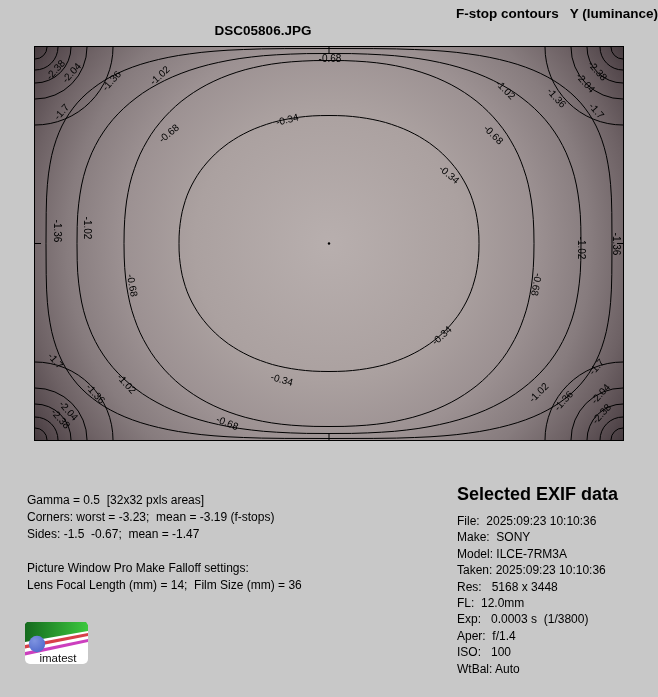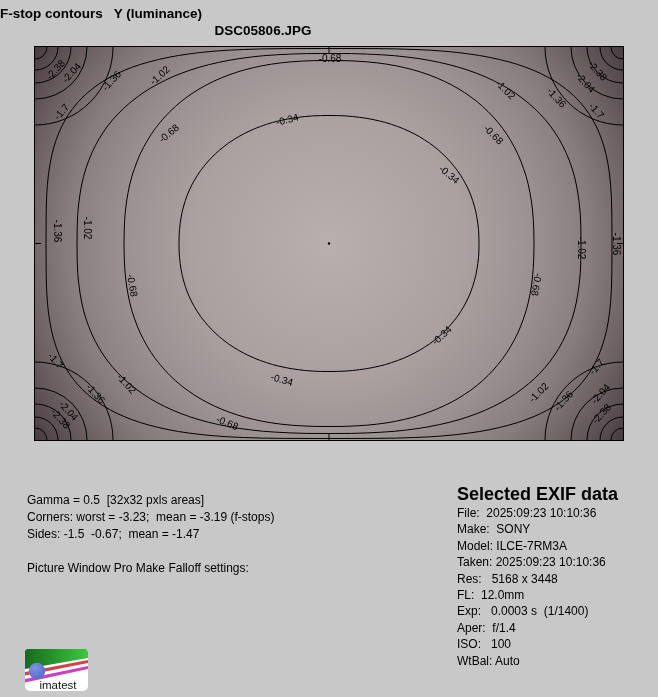--- a/index.html
+++ b/index.html
@@ -1,30 +1,30 @@
 <!DOCTYPE html>
 <html><head>
 <meta charset="utf-8">
 <style>
   html,body{margin:0;padding:0}
   body{width:658px;height:697px;background:#c8c8c8;position:relative;overflow:hidden;
        font-family:"Liberation Sans",sans-serif;color:#000}
   .abs{position:absolute}
-  #title-line1{top:6px;left:0;width:658px;text-align:left;font-size:13.5px;font-weight:bold;white-space:pre}
+  #title-line1{top:6px;left:0;width:658px;text-align:right;font-size:13.5px;font-weight:bold;white-space:pre}
   #title-line2{top:23px;left:0;width:526px;text-align:center;font-size:13.5px;font-weight:bold;white-space:pre}
   #plot{left:34px;top:46px;width:590px;height:395px;border:1px solid #000;box-sizing:border-box;background:#9a9091}
   #plot svg{display:block;width:588px;height:393px}
   #plot svg text{font-family:"Liberation Sans","DejaVu Sans",sans-serif}
   #stats{left:27px;top:492px}
   .stat-line{font-size:12px;line-height:17px;white-space:pre;min-height:17px}
   #exif{left:457px;top:484px}
   #exif-header{font-size:18px;font-weight:bold;white-space:pre}
-  #exif-lines{margin-top:0}
+  #exif-lines{margin-top:8px}
   .exif-line{font-size:12px;line-height:16.4px;white-space:pre}
-  #logo{left:25px;top:649px;width:71px;height:42px}
+  #logo{left:25px;top:622px;width:71px;height:42px}
   #logo svg{display:block;width:63px;height:42px}
   #logo text{font-family:"Liberation Sans","DejaVu Sans",sans-serif}
 </style>
 </head>
 <body>
 
 <div class="abs" id="title-line1">F-stop contours   Y (luminance)</div>
 <div class="abs" id="title-line2">DSC05806.JPG</div>
 
 <div class="abs" id="plot">
@@ -111,32 +111,33 @@
       <text transform="translate(569 369) rotate(-48)" text-anchor="middle" font-size="10" fill="#000">-2.38</text>
     </svg>
 </div>
 
 <div class="abs" id="stats">
   <div class="stat-line">Gamma = 0.5  [32x32 pxls areas]</div>
   <div class="stat-line">Corners: worst = -3.23;  mean = -3.19 (f-stops)</div>
   <div class="stat-line">Sides: -1.5  -0.67;  mean = -1.47</div>
   <div class="stat-line"></div>
   <div class="stat-line">Picture Window Pro Make Falloff settings:</div>
+  <div class="stat-line">Lens Focal Length (mm) = 14;  Film Size (mm) = 36</div>
 </div>
 
 <div class="abs" id="exif">
   <div id="exif-header">Selected EXIF data</div>
   <div id="exif-lines">
     <div class="exif-line">File:  2025:09:23 10:10:36</div>
     <div class="exif-line">Make:  SONY</div>
     <div class="exif-line">Model: ILCE-7RM3A</div>
     <div class="exif-line">Taken: 2025:09:23 10:10:36</div>
     <div class="exif-line">Res:   5168 x 3448</div>
     <div class="exif-line">FL:  12.0mm</div>
-    <div class="exif-line">Exp:   0.0003 s  (1/1400)</div>
+    <div class="exif-line">Exp:   0.0003 s  (1/3800)</div>
     <div class="exif-line">Aper:  f/1.4</div>
     <div class="exif-line">ISO:   100</div>
     <div class="exif-line">WtBal: Auto</div>
   </div>
 </div>
 
 <div class="abs" id="logo">
   <svg viewBox="0 0 63 42" xmlns="http://www.w3.org/2000/svg">
     <defs>
       <linearGradient id="lg-green" x1="0" y1="0" x2="1" y2="0">

